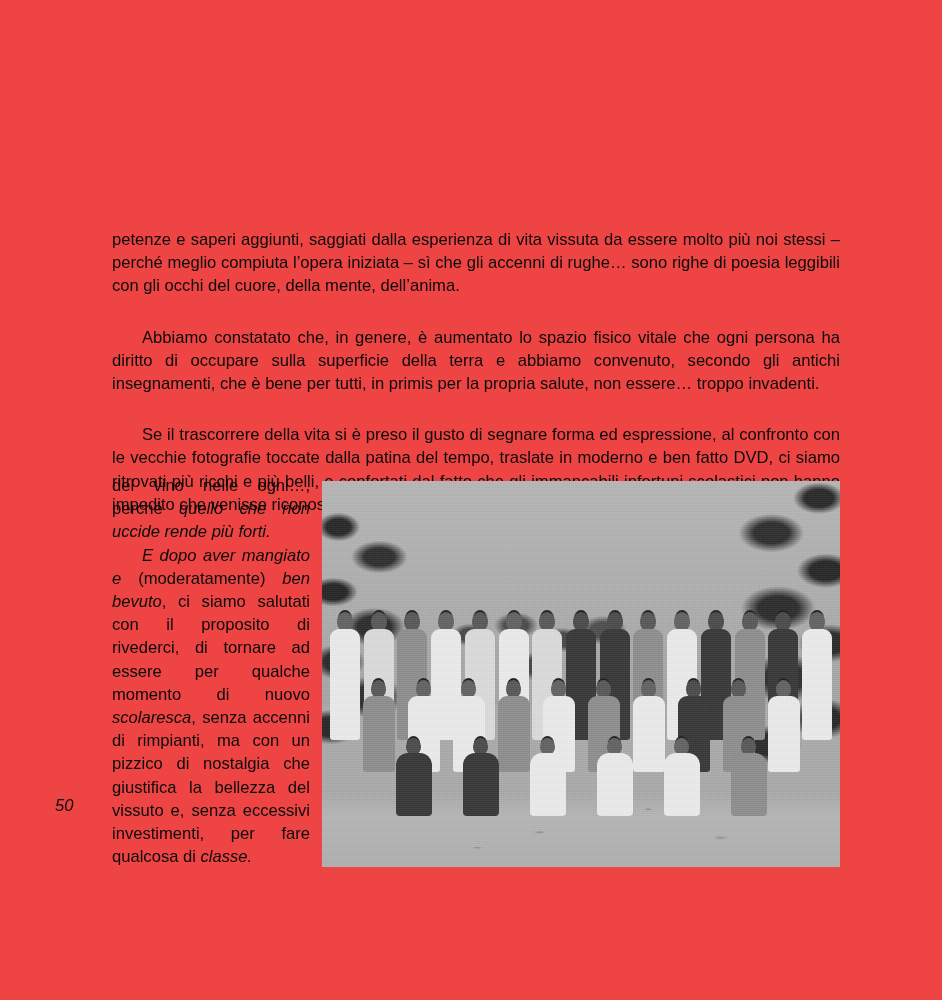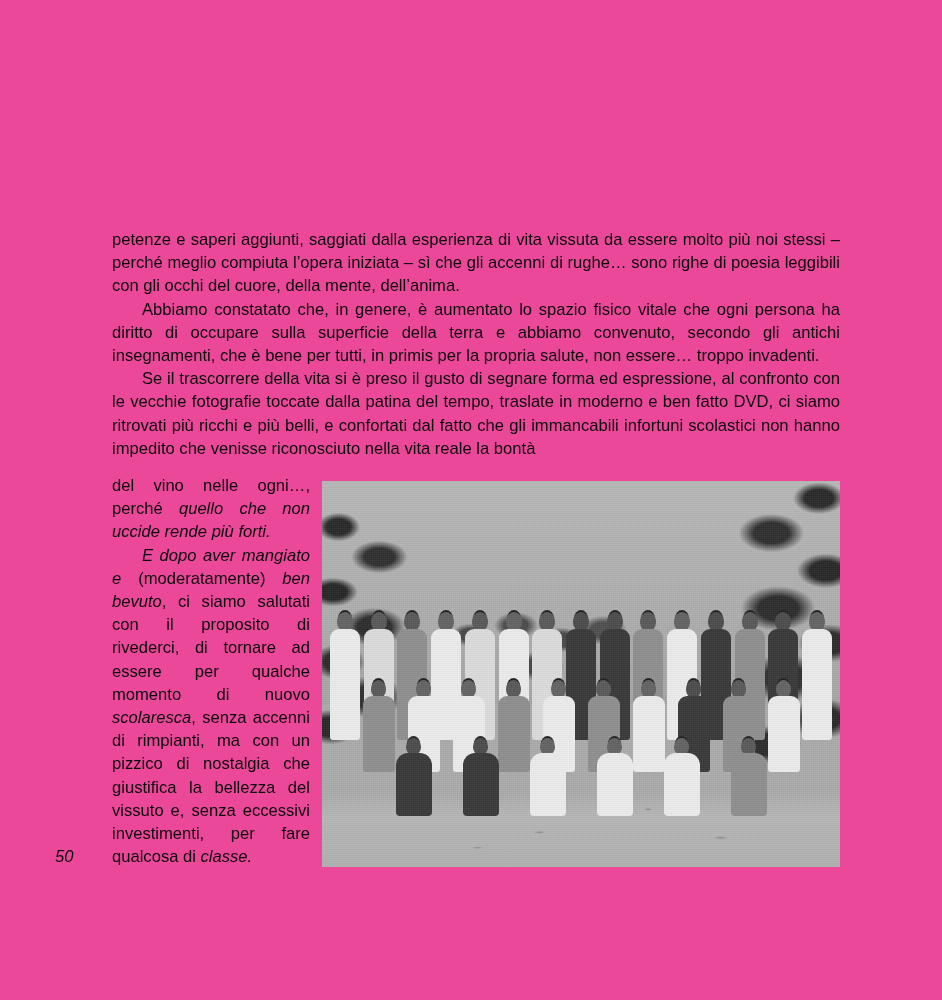--- a/index.html
+++ b/index.html
@@ -13,42 +13,42 @@
     position: relative;
     overflow: hidden;
     font-family: "Liberation Sans", sans-serif;
   }
 
   .page {
     position: absolute;
     left: 0; top: 0;
     width: 942px;
     height: 1000px;
-    background: #ec4899;
+    background: #ef4444;
   }
 
   
   .text-body {
     position: absolute;
     left: 112px;
     top: 228px;
     width: 728px;
     font-size: 16.6px;
     line-height: 23.2px;
     color: #0b0b0b;
     text-align: justify;
     text-justify: inter-word;
     -webkit-font-smoothing: antialiased;
   }
 
   .para {
     margin: 0;
     text-align: justify;
   }
-  .para.indent { text-indent: 30px; }
+  .para.indent { text-indent: 30px; margin-top: 28px; }
 
   
   .wrap-zone {
     position: absolute;
     left: 112px;
     top: 474px;
     width: 728px;
     font-size: 16.6px;
     line-height: 23.2px;
     color: #0b0b0b;
@@ -202,21 +202,21 @@
     opacity: .16;
     background-image:
       repeating-linear-gradient(0deg, rgba(255,255,255,.22) 0 1px, rgba(0,0,0,.10) 1px 2px),
       repeating-linear-gradient(90deg, rgba(255,255,255,.14) 0 1px, rgba(0,0,0,.08) 1px 2px);
   }
 
   
   .page-number {
     position: absolute;
     left: 55px;
-    top: 847px;
+    top: 796px;
     font-size: 16.6px;
     font-style: italic;
     color: #0b0b0b;
   }
 </style>
 </head>
 <body>
 
 <div class="page">
 

